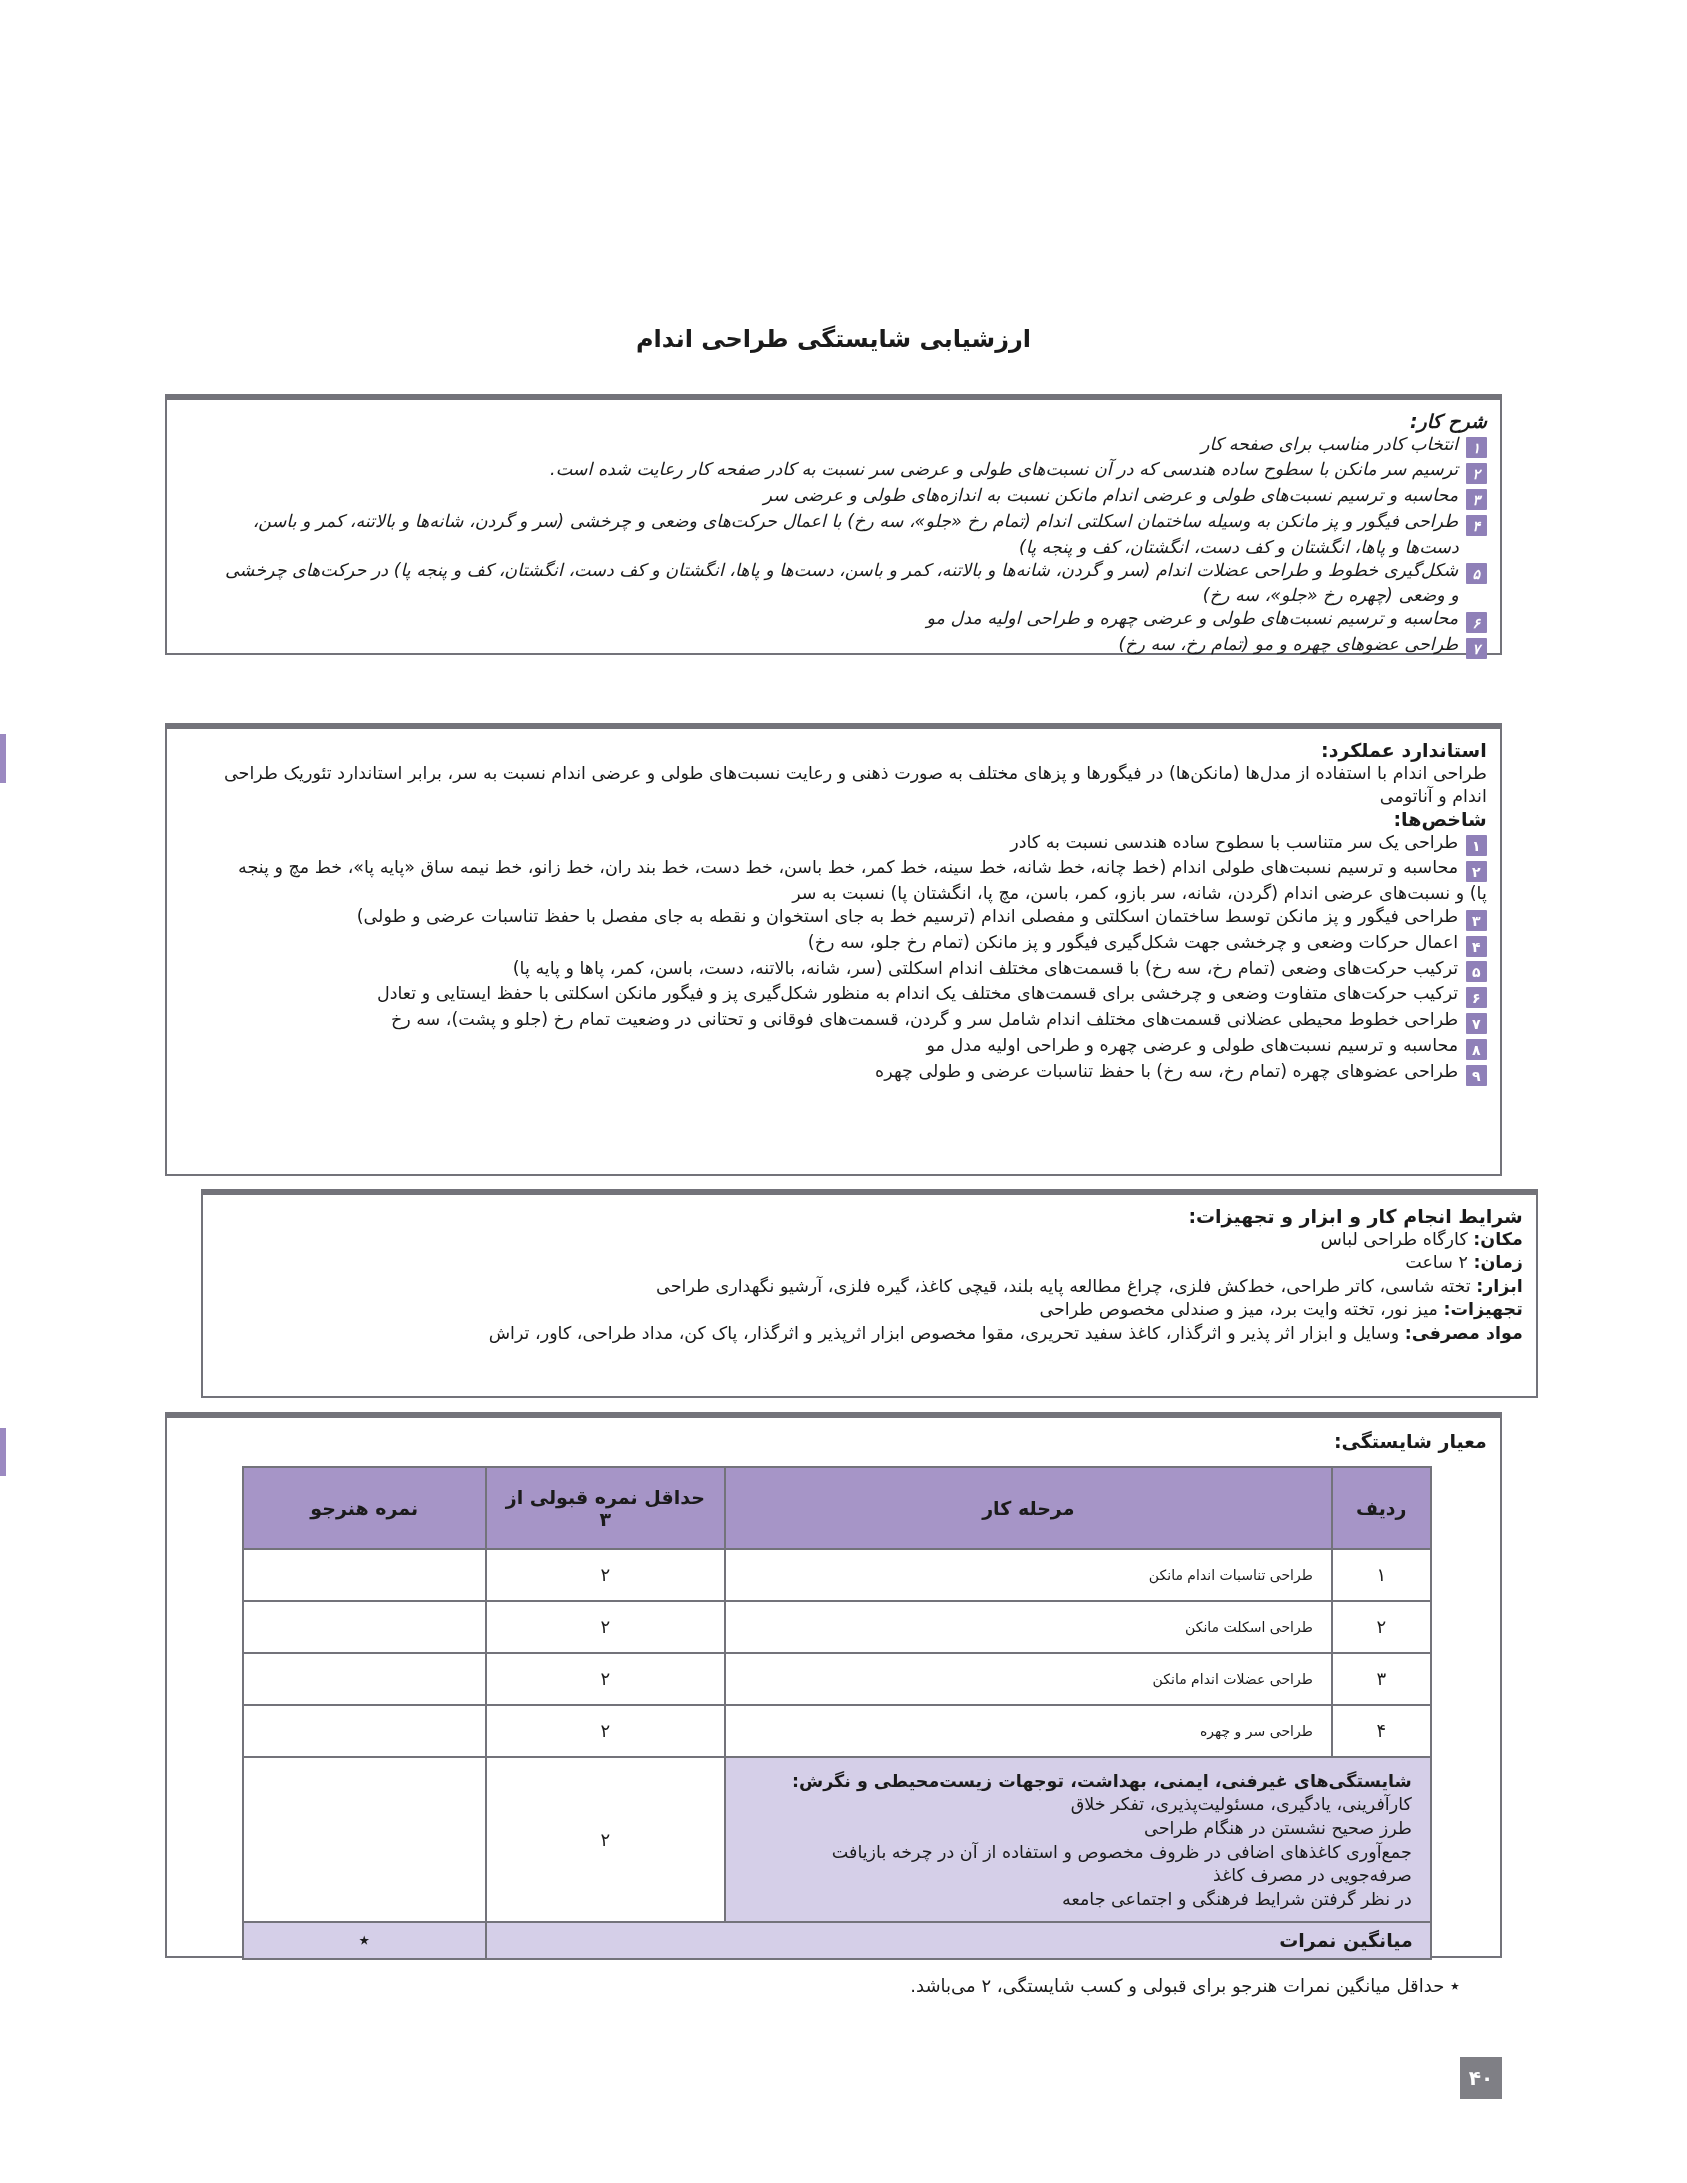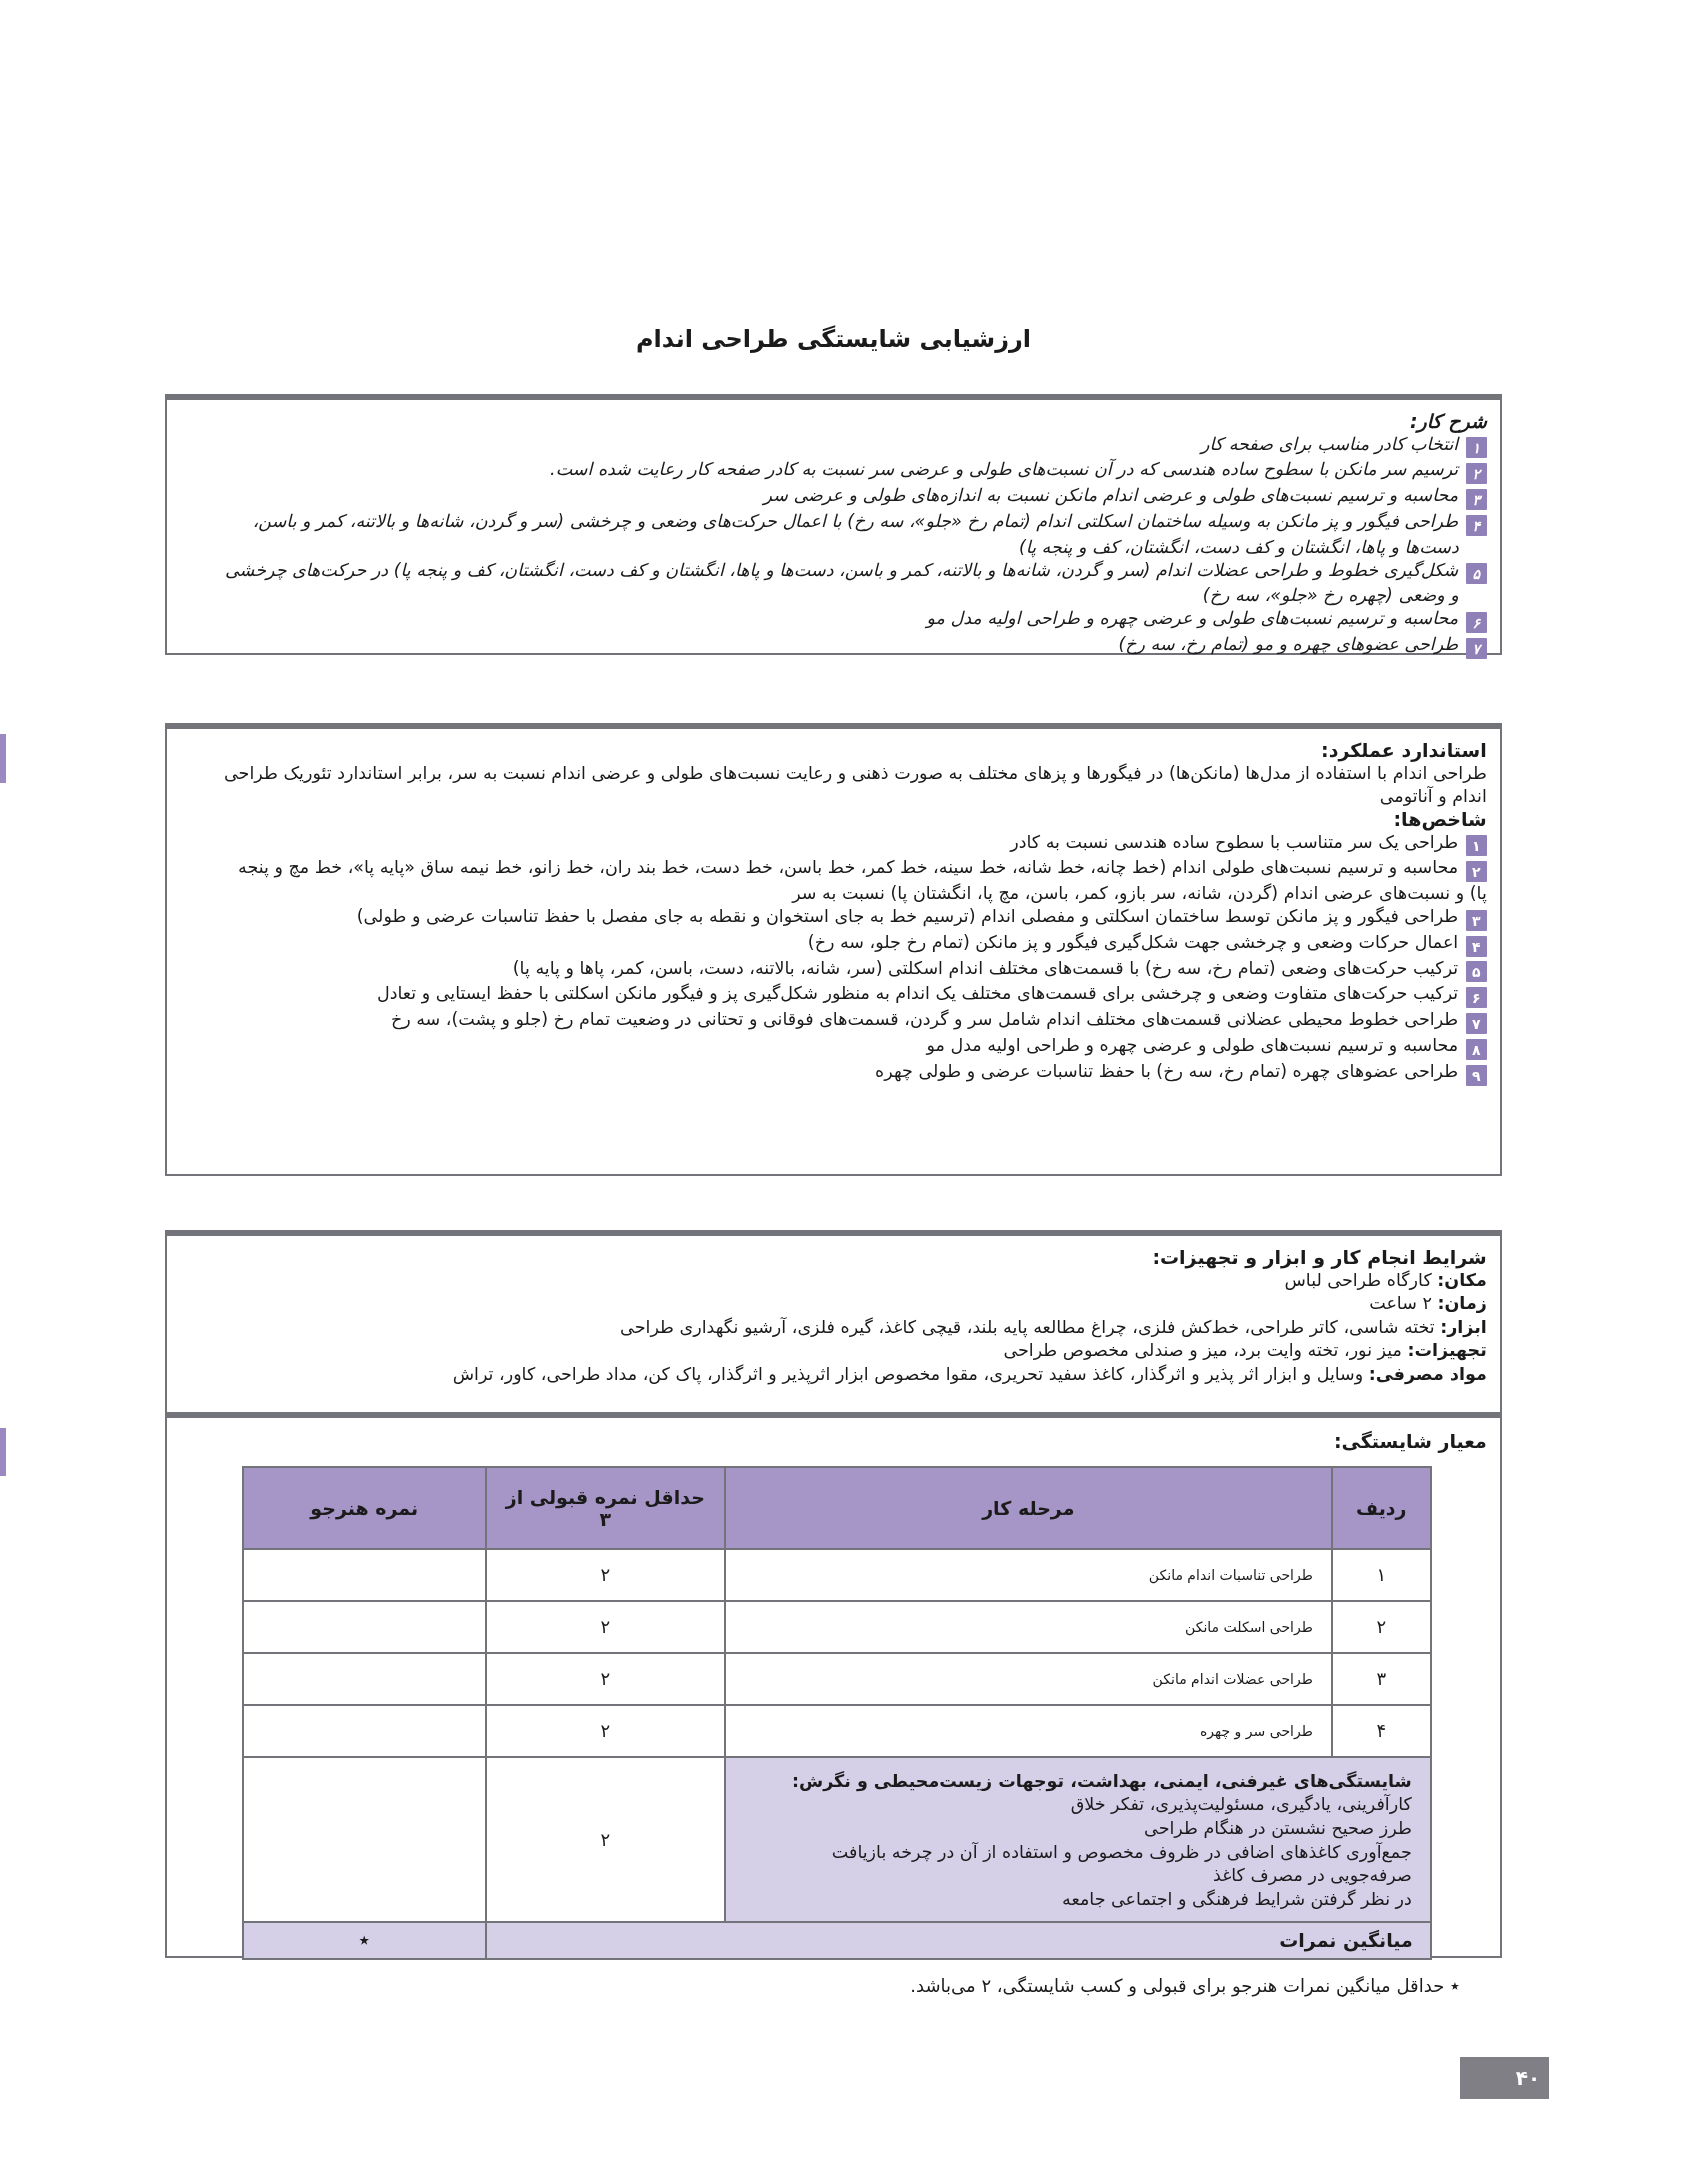--- a/index.html
+++ b/index.html
@@ -11,21 +11,21 @@
     position:absolute;top:325px;left:165px;width:1337px;
     text-align:center;font-weight:bold;font-size:24px;direction:rtl;
   }
   .box{
     position:absolute;left:165px;width:1337px;box-sizing:border-box;
     border:2.4px solid #73737a;border-top-width:6.1px;background:#fff;
     direction:rtl;padding:9.5px 13.2px 0 13.2px;
   }
   #box-work{top:394px;height:261px;font-style:italic;}
   #box-standard{top:723px;height:453px;}
-  #box-conditions{top:1230px;height:209px;}
+  #box-conditions{top:1189px;height:209px;margin-left:36px;}
   #box-criteria{top:1412px;height:546px;padding-top:12.3px;}
   .h{font-weight:bold;font-size:19px;line-height:23px;white-space:nowrap;}
   .ln{font-size:17.5px;line-height:23px;white-space:nowrap;}
   .ln3{font-size:17.5px;line-height:23.6px;white-space:nowrap;}
   .badge{
     display:inline-block;width:21px;height:21px;background:#8f80b8;color:#ffffff;
     font-size:14px;font-weight:bold;text-align:center;line-height:22px;
     vertical-align:-3.8px;margin-left:7.6px;border-radius:0.9px;
   }
   .cont{padding-right:28px;}
@@ -41,21 +41,21 @@
   td.score{text-align:center;font-size:18px;}
   td.skills{background:#d5cfe8;padding:12.3px 18px 9.5px 9.5px;vertical-align:top;}
   .sk{font-size:17.5px;line-height:23.6px;text-align:right;white-space:nowrap;}
   .sk.first{font-weight:bold;}
   tr.avg td{background:#d5cfe8;height:37px;}
   td.avglabel{text-align:right;padding-right:17px;font-weight:bold;font-size:19px;}
   td.avgmark{text-align:center;font-size:21px;font-weight:bold;}
   .footnote{direction:rtl;text-align:right;margin:15px 27px 0 0;font-size:18px;white-space:nowrap;}
   .pagenum{
     position:absolute;left:1460px;top:2057px;width:42px;height:42px;background:#7f7f85;
-    color:#ffffff;font-size:20px;font-weight:bold;display:flex;align-items:center;justify-content:center;padding-left:47px;
+    color:#ffffff;font-size:20px;font-weight:bold;display:flex;align-items:center;justify-content:center;
   }
   .tabmark{position:absolute;left:0;width:6.1px;background:#9b89c1;}
   #tab1{top:734px;height:49px;}
   #tab2{top:1428px;height:48px;}
 </style>
 </head>
 <body>
 
 <div class="title">ارزشیابی شایستگی طراحی اندام</div>
 

